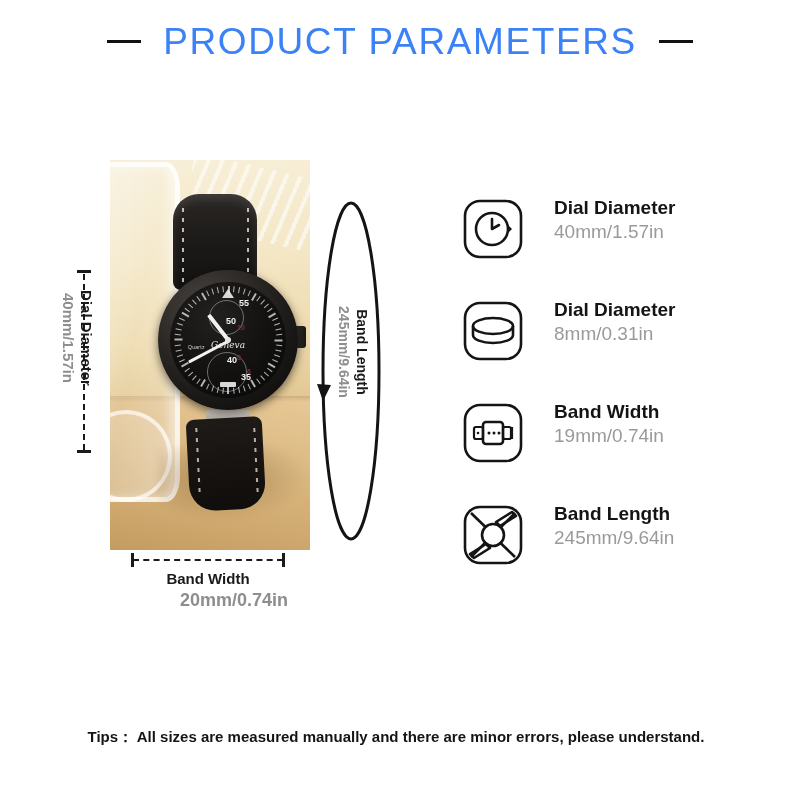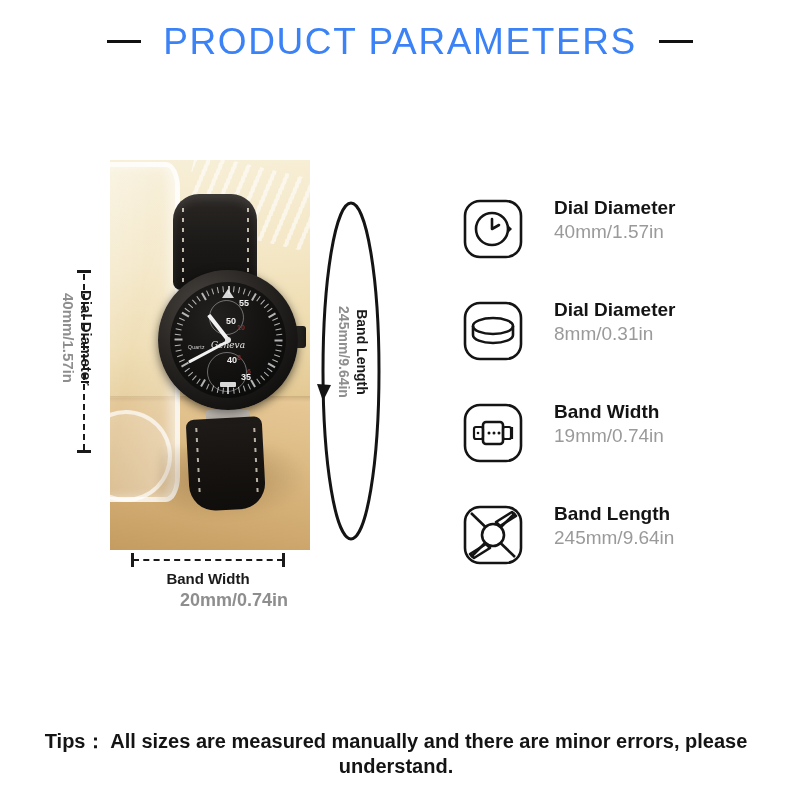--- a/index.html
+++ b/index.html
@@ -436,21 +436,21 @@
     white-space: nowrap;
   }
 
   
   #tips {
     position: absolute;
     left: 0;
     top: 728px;
     width: 792px;
     text-align: center;
-    font-size: 20px;
+    font-size: 15px;
     font-weight: 700;
     color: #141414;
   }
 </style>
 </head>
 <body>
 
 <div id="page">
 
   <div id="title-row">

